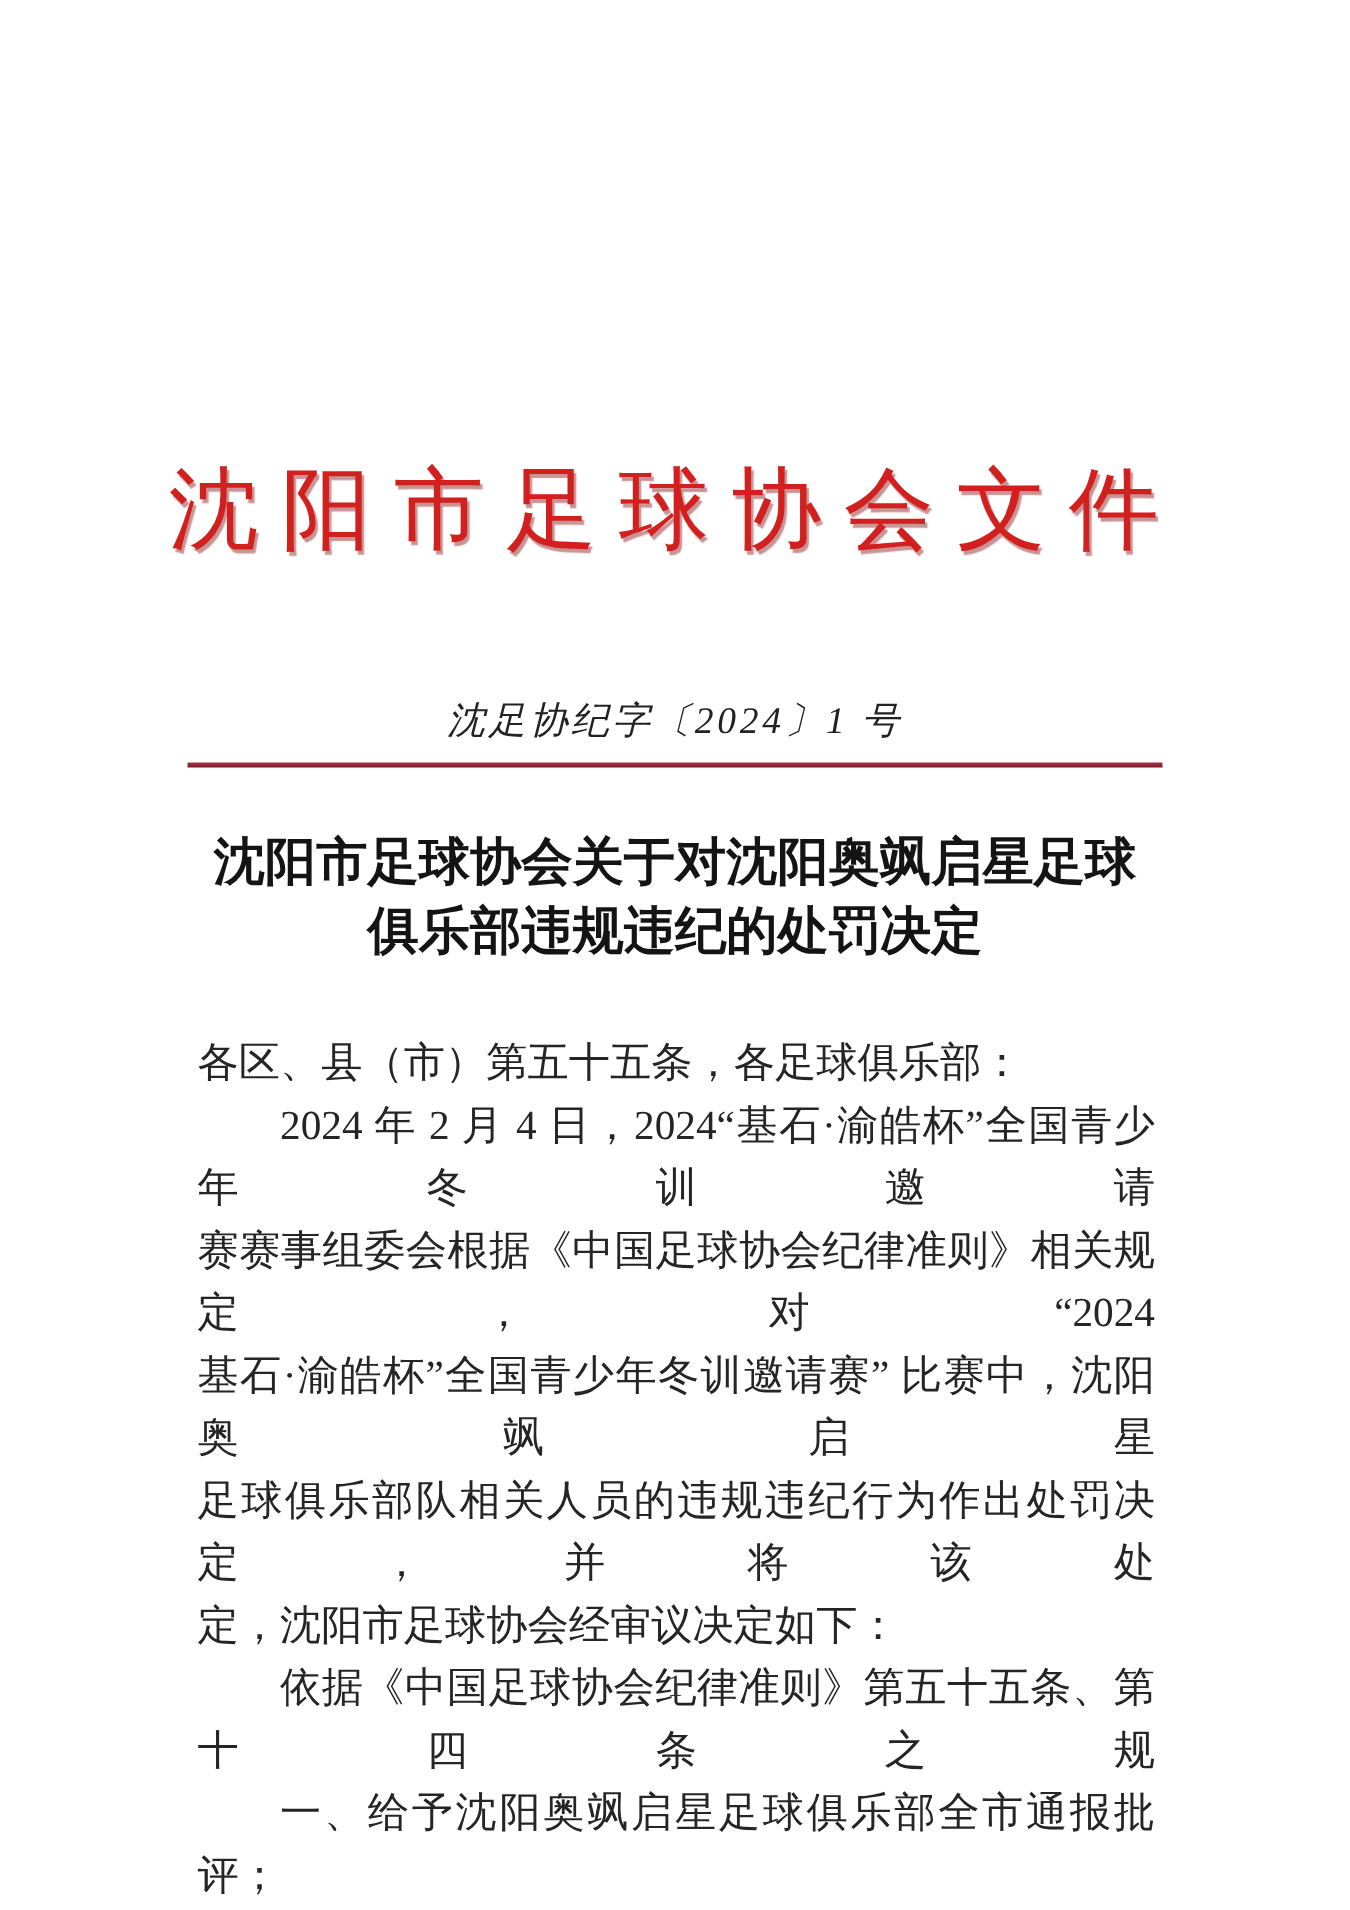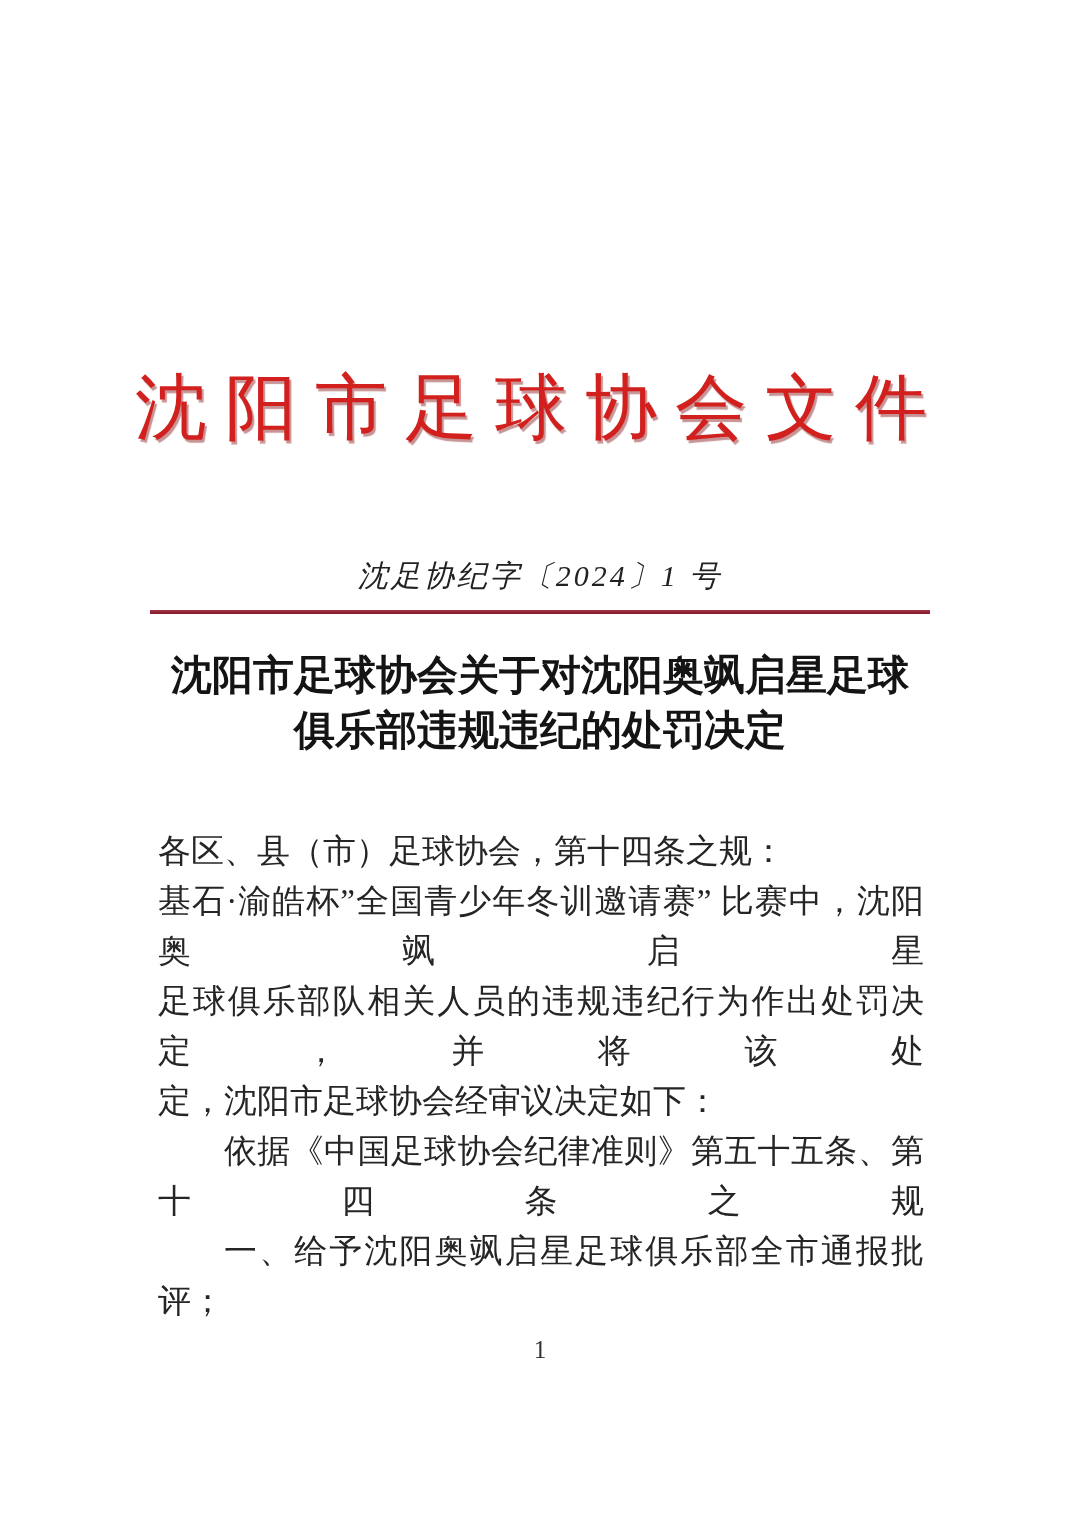--- a/index.html
+++ b/index.html
@@ -30,21 +30,21 @@
     font-size: 30px; letter-spacing: 3px;
     color: #222222;
     font-style: italic;
   }
   .red-rule {
     position: absolute; top: 610px; left: 150px;
     width: 780px; height: 4px;
     background: linear-gradient(to bottom, #a43445, #7c1a28);
   }
   .title {
-    position: absolute; top: 648px; left: 90px; width: 900px;
+    position: absolute; top: 662px; left: 90px; width: 900px;
     text-align: center;
     font-size: 41px; font-weight: bold;
     line-height: 55px;
     color: #141414;
   }
   .body-text {
     position: absolute; top: 826px; left: 158px; width: 766px;
     font-size: 33px;
     line-height: 50px;
     color: #252525;
@@ -69,21 +69,23 @@
   <div class="doc-number">沈足协纪字〔2024〕1 号</div>
 
   <div class="red-rule"></div>
 
   <div class="title">
     <div>沈阳市足球协会关于对沈阳奥飒启星足球</div>
     <div>俱乐部违规违纪的处罚决定</div>
   </div>
 
   <div class="body-text">
-    <div class="line">各区、县（市）足球协会，第十四条之规：</div>
+    <div class="line">各区、县（市）第五十五条，各足球俱乐部：</div>
+    <div class="line indent stretch">2024 年 2 月 4 日，2024“基石·渝皓杯”全国青少年冬训邀请</div>
+    <div class="line stretch">赛赛事组委会根据《中国足球协会纪律准则》相关规定，对“2024</div>
     <div class="line stretch">基石·渝皓杯”全国青少年冬训邀请赛” 比赛中，沈阳奥飒启星</div>
     <div class="line stretch">足球俱乐部队相关人员的违规违纪行为作出处罚决定，并将该处</div>
     <div class="line">定，沈阳市足球协会经审议决定如下：</div>
     <div class="line indent stretch">依据《中国足球协会纪律准则》第五十五条、第十四条之规</div>
     <div class="line indent">一、给予沈阳奥飒启星足球俱乐部全市通报批评；</div>
 
   </div>
 
   <div class="page-number">1</div>
 

